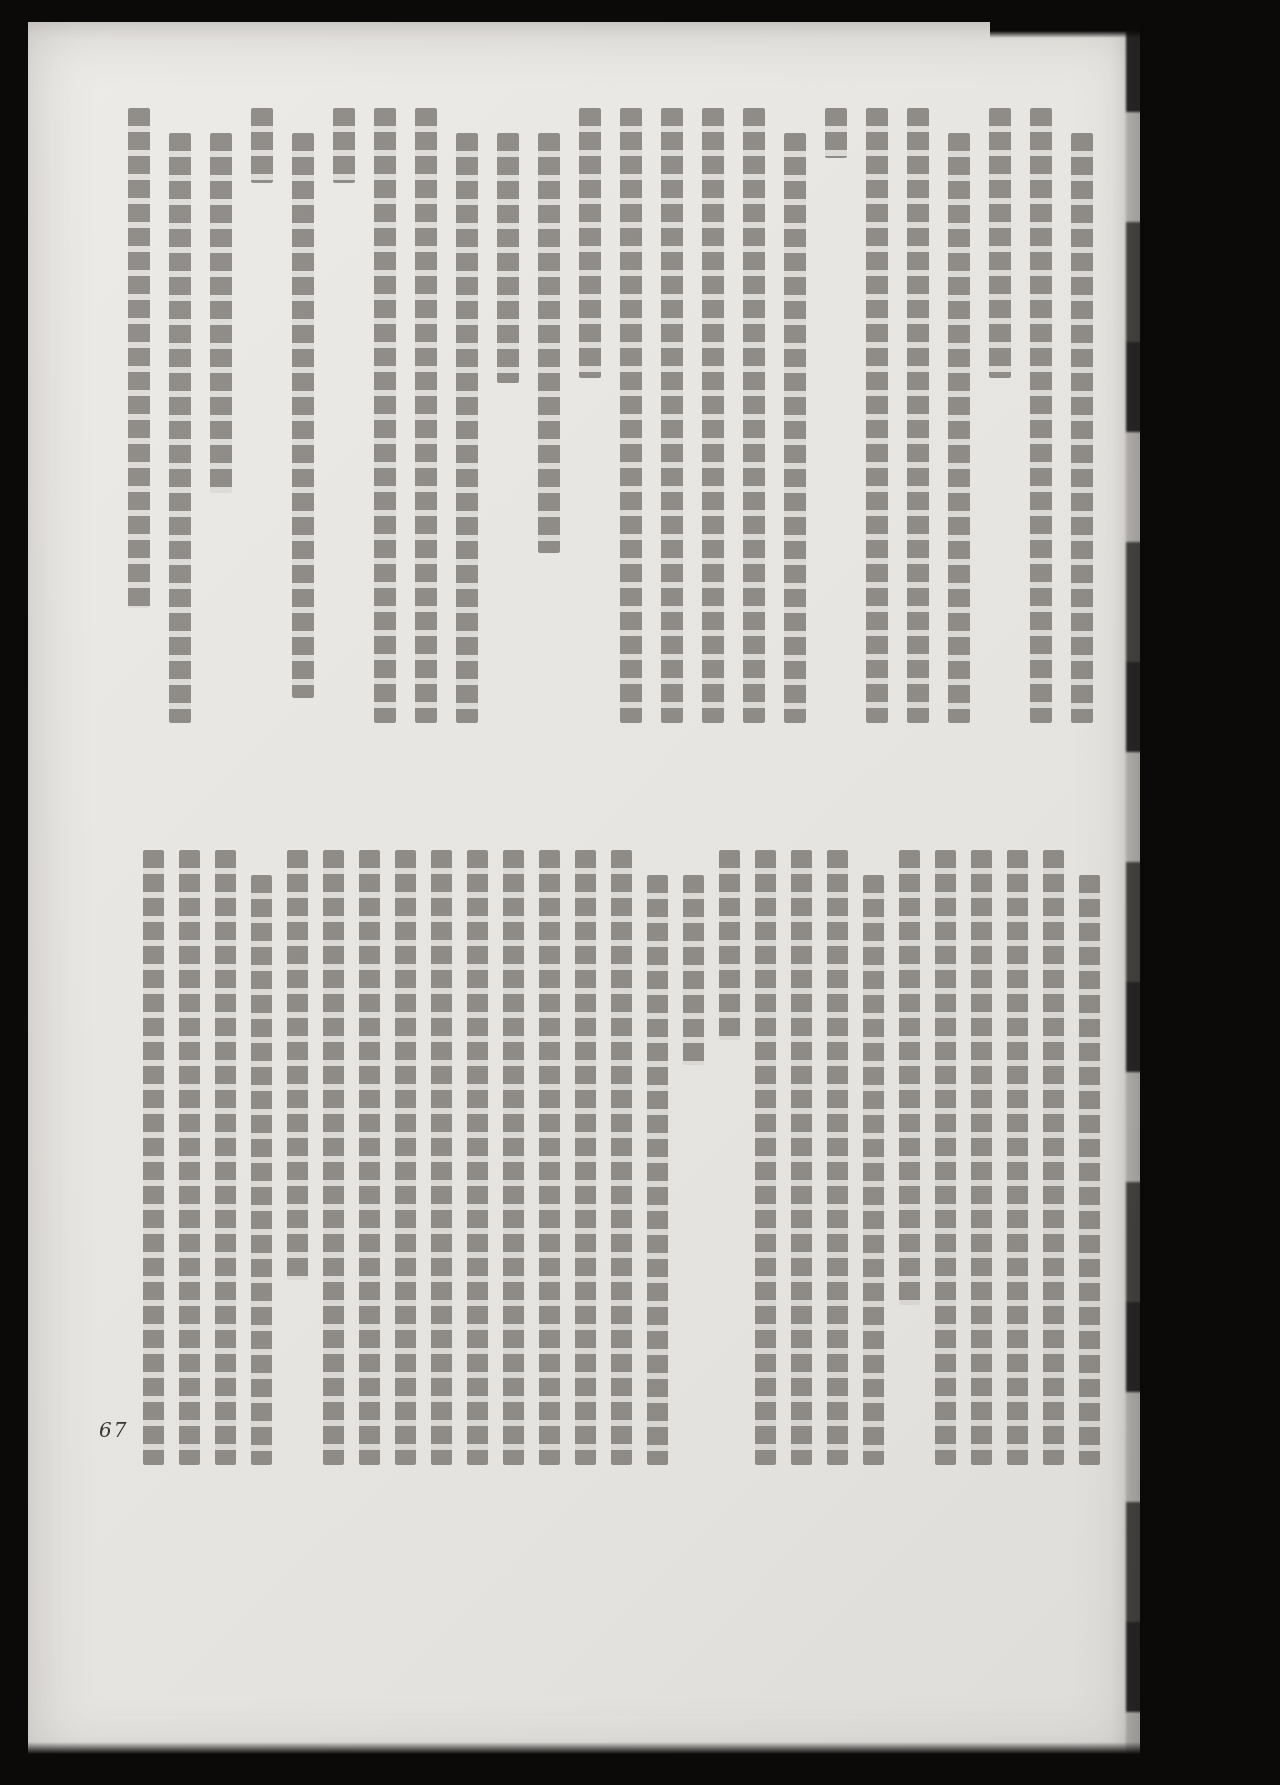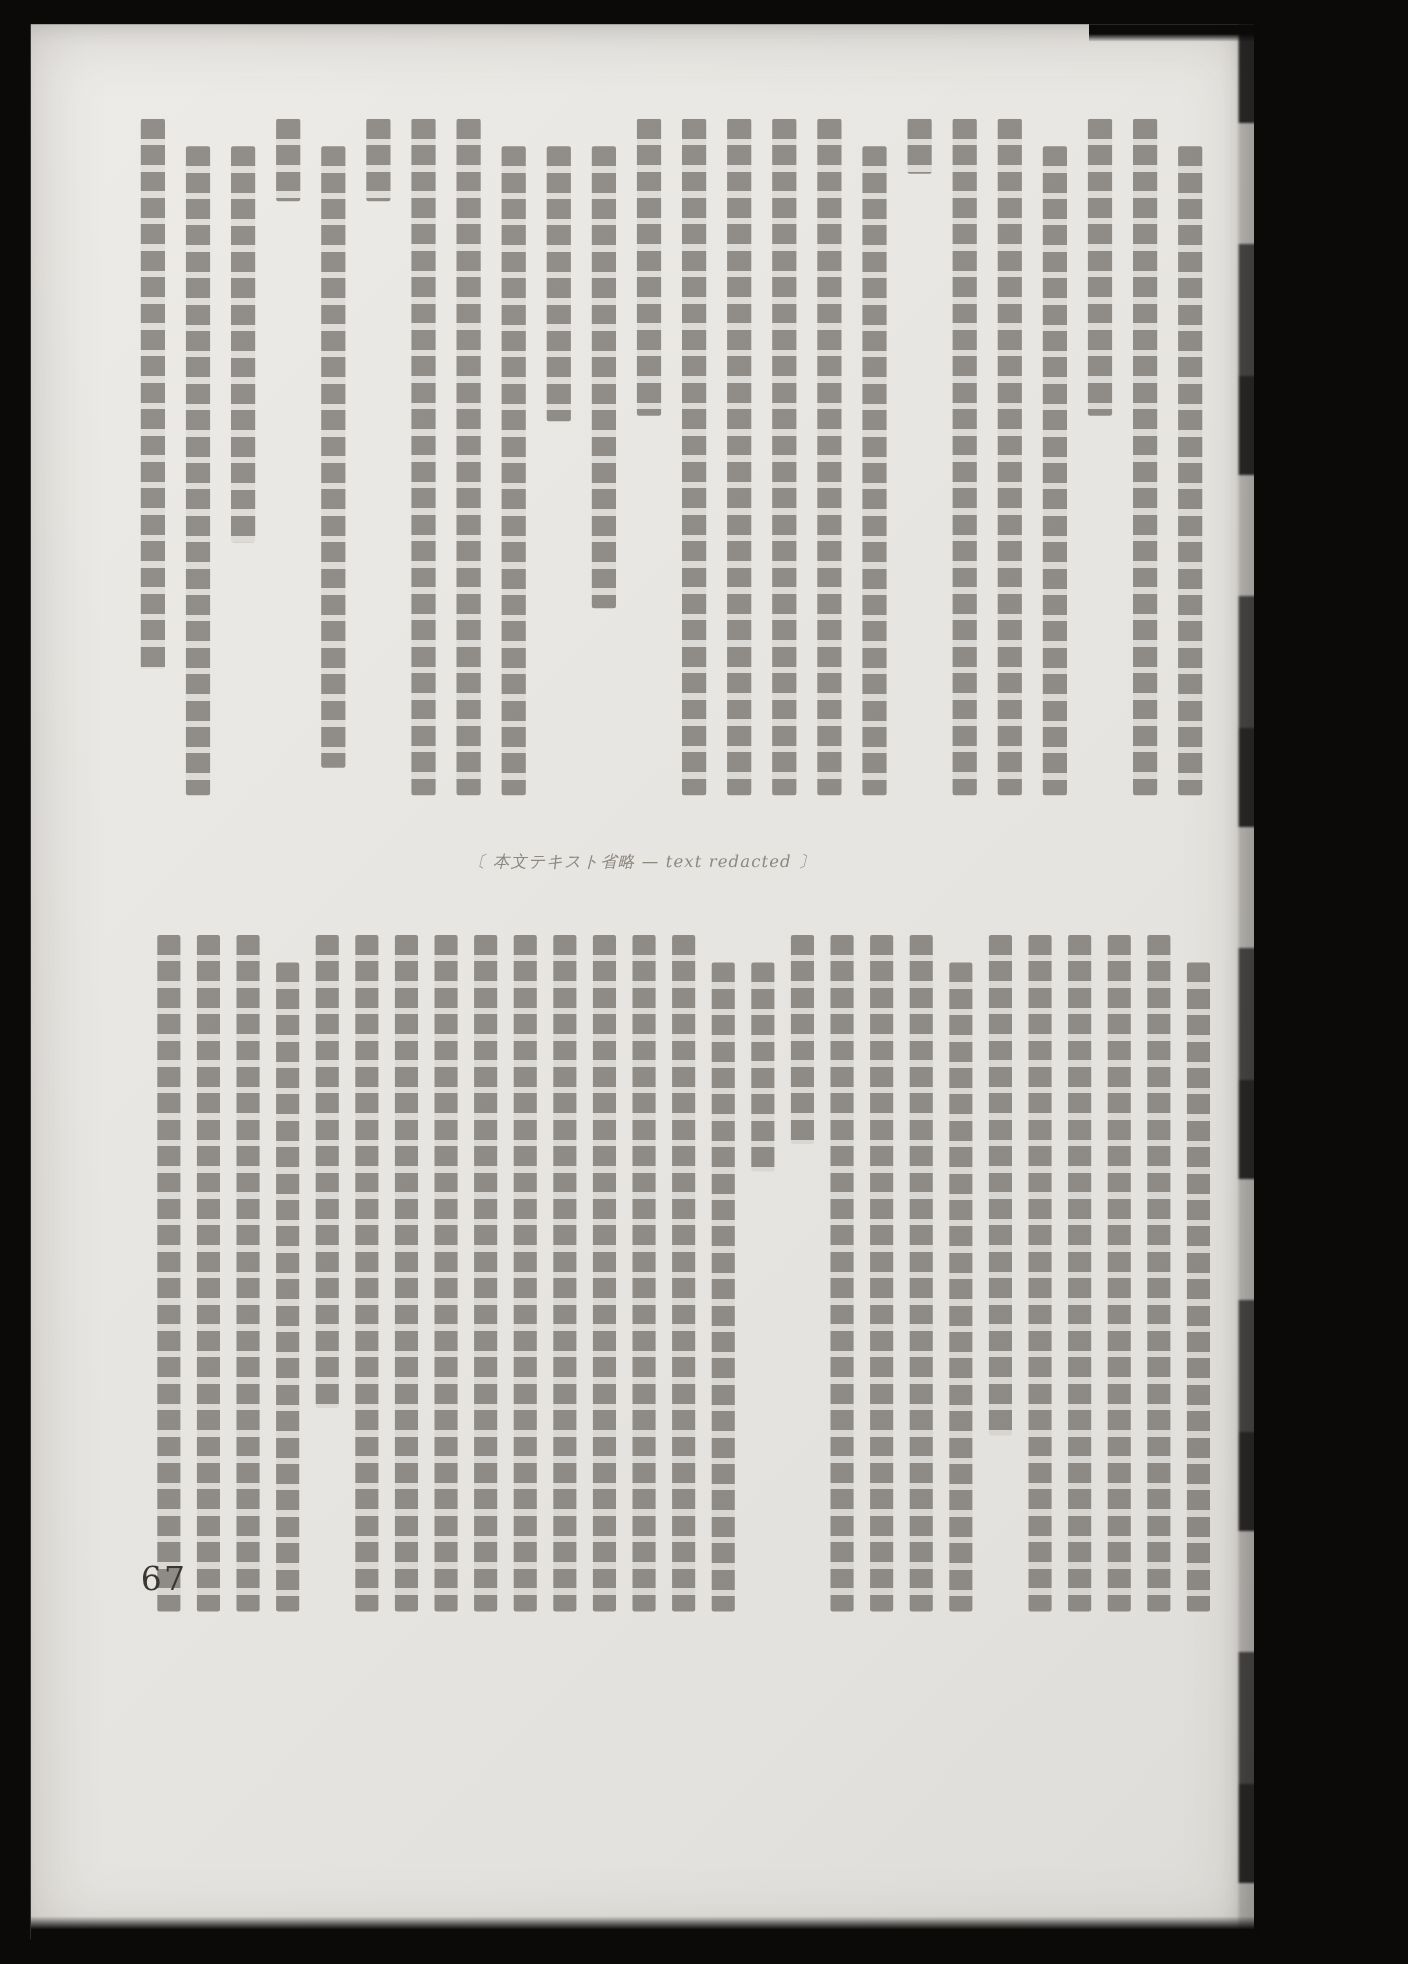--- a/index.html
+++ b/index.html
@@ -91,23 +91,24 @@
     top: 752px;
     width: 100%;
     text-align: center;
     font-size: 15px;
     font-style: italic;
     color: #8d8880;
     letter-spacing: 1px;
   }
   .page-number {
     position: absolute;
-    left: 100px;
+    left: 71px;
     top: 1396px;
-    font-size: 30px;
+    font-size: 20px;
+    font-style: italic;
     color: #3a3733;
     letter-spacing: 2px;
   }
 </style>
 </head>
 <body>
 
 <div class="scan-bg"></div>
 
 <div class="page">
@@ -132,21 +133,20 @@
       <div class="tcol" style="margin-top: 0px; height: 615px;"></div>
       <div class="tcol" style="margin-top: 0px; height: 615px;"></div>
       <div class="tcol" style="margin-top: 0px; height: 75px;"></div>
       <div class="tcol" style="margin-top: 25px; height: 565px;"></div>
       <div class="tcol" style="margin-top: 0px; height: 75px;"></div>
       <div class="tcol" style="margin-top: 25px; height: 360px;"></div>
       <div class="tcol" style="margin-top: 25px; height: 590px;"></div>
       <div class="tcol" style="margin-top: 0px; height: 500px;"></div>
     </div>
 
-  <div class="redaction-notice">〔 本文テキスト省略 — text redacted 〕</div>
 
   <div class="text-block block-bottom">
       <div class="tcol" style="margin-top: 25px; height: 590px;"></div>
       <div class="tcol" style="margin-top: 0px; height: 615px;"></div>
       <div class="tcol" style="margin-top: 0px; height: 615px;"></div>
       <div class="tcol" style="margin-top: 0px; height: 615px;"></div>
       <div class="tcol" style="margin-top: 0px; height: 615px;"></div>
       <div class="tcol" style="margin-top: 0px; height: 455px;"></div>
       <div class="tcol" style="margin-top: 25px; height: 590px;"></div>
       <div class="tcol" style="margin-top: 0px; height: 615px;"></div>

